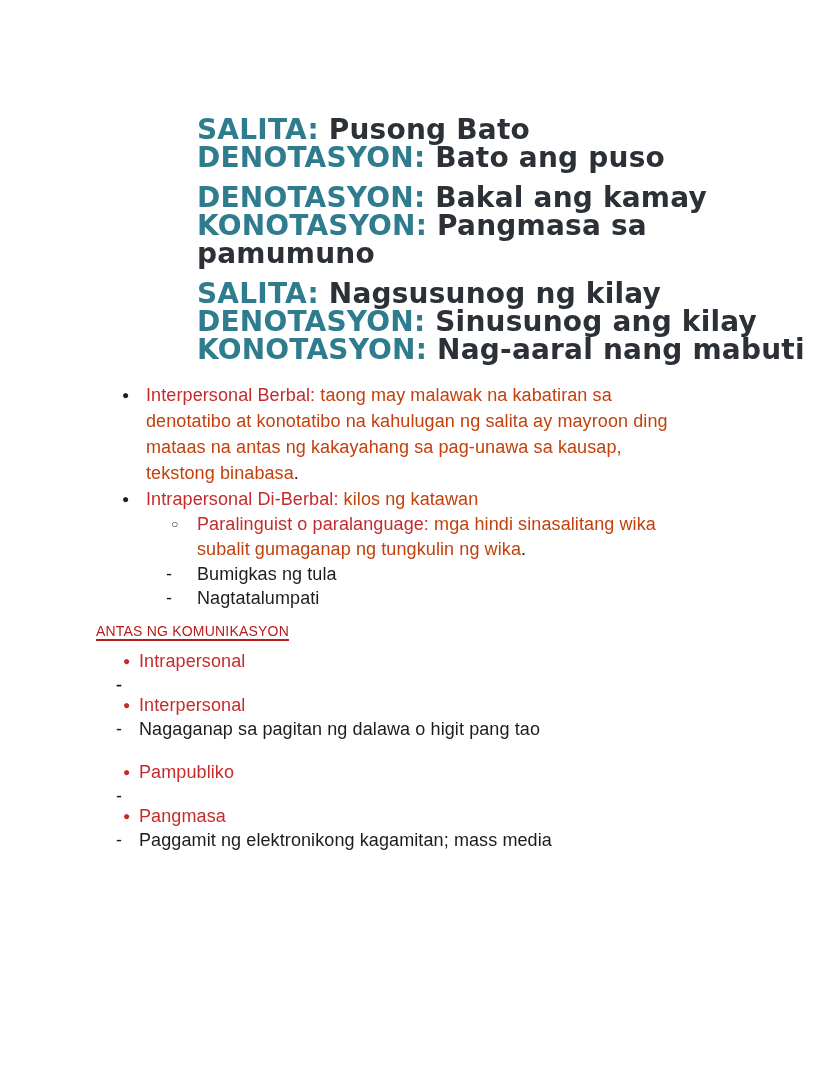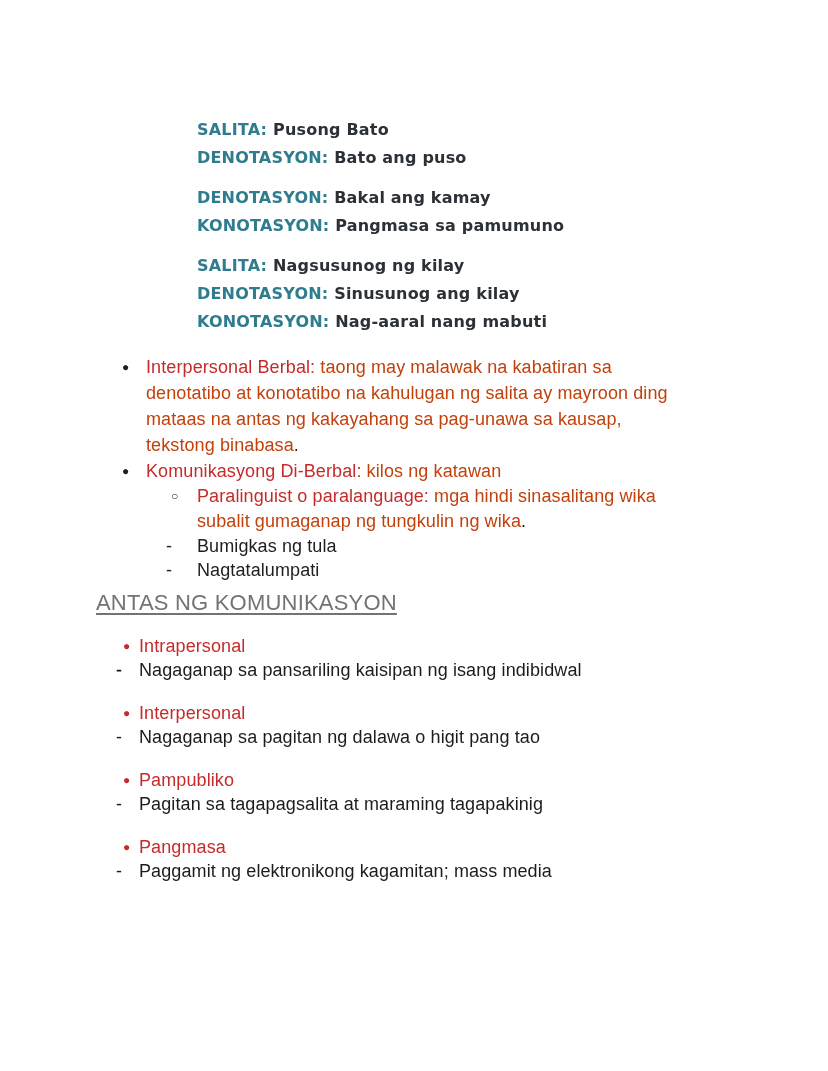--- a/index.html
+++ b/index.html
@@ -10,21 +10,21 @@
     font-family: "Liberation Sans", "DejaVu Sans", sans-serif;
     color: #1e1e1e;
     -webkit-font-smoothing: antialiased;
   }
 
   
   .word-notes {
     margin: 116px 0 12px 197px;
     font-family: "DejaVu Sans", sans-serif;
     font-weight: bold;
-    font-size: 16px;
+    font-size: 28px;
     line-height: 28px;
     letter-spacing: 0.2px;
     color: #2c3137;
     filter: blur(0.3px);
   }
   .word-notes .group + .group { margin-top: 12px; }
   .word-notes .lbl { color: #2e7c8e; }
 
   
   .main-list {
@@ -43,25 +43,25 @@
   .dark { color: #1e1e1e; }
 
   .sub-list { margin-left: 51px; width: 494px; line-height: 25px; }
   .sub-list .li > .marker { left: -26px; font-size: 12px; line-height: 25px; color: #1e1e1e; }
 
   .dash-list { margin-left: 51px; line-height: 24px; }
   .dash-list .li > .marker { left: -31px; font-size: 18px; line-height: 24px; color: #1e1e1e; }
 
   
   .antas-heading {
-    margin: 8px 0 17px 96px;
-    font-size: 22px;
+    margin: 8px 0 4px 96px;
+    font-size: 14px;
     line-height: 26px;
     letter-spacing: 0.2px;
-    color: #737373;
+    color: #b91c1c;
     text-decoration: underline;
     text-underline-offset: 3px;
     text-decoration-thickness: 1.5px;
   }
   .section { margin: 18px 0 0 139px; font-size: 18px; letter-spacing: 0.1px; }
   .section.first { margin-top: 2px; }
   .section-title { position: relative; line-height: 26px; color: #c62b2b; }
   .section-title > .marker { left: -16px; font-size: 12px; line-height: 26px; color: #c62b2b; }
   .point { position: relative; line-height: 23px; color: #1c1c1c; }
   .point > .marker { left: -23px; font-size: 18px; line-height: 23px; color: #1c1c1c; }
@@ -89,21 +89,21 @@
 
   <div class="main-list">
 
     <div class="li">
       <span class="marker">●</span>
       <span class="red">Interpersonal Berbal:</span><span class="blue"> taong may malawak na kabatiran sa denotatibo at konotatibo na kahulugan ng salita ay mayroon ding mataas na antas ng kakayahang sa pag-unawa sa kausap, tekstong binabasa</span><span class="dark">.</span>
     </div>
 
     <div class="li">
       <span class="marker">●</span>
-      <span class="red">Komunikasyong Di-Berbal:</span><span class="blue"> kilos ng katawan</span>
+      <span class="red">Intrapersonal Di-Berbal:</span><span class="blue"> kilos ng katawan</span>
     </div>
 
     <div class="sub-list">
       <div class="li">
         <span class="marker">○</span>
         <span class="red">Paralinguist o paralanguage:</span><span class="blue"> mga hindi sinasalitang wika subalit gumaganap ng tungkulin ng wika</span><span class="dark">.</span>
       </div>
     </div>
 
     <div class="dash-list">
@@ -123,21 +123,20 @@
   <div class="section first">
     <div class="section-title">
       <span class="marker">●</span>
       <span>Intrapersonal</span>
     </div>
     <div class="point">
       <span class="marker">-</span>
     </div>
     <div class="point">
       <span class="marker">-</span>
-      <span>Nagaganap sa pansariling kaisipan ng isang indibidwal</span>
     </div>
   </div>
 
   <div class="section">
     <div class="section-title">
       <span class="marker">●</span>
       <span>Interpersonal</span>
     </div>
     <div class="point">
       <span class="marker">-</span>
@@ -145,21 +144,20 @@
     </div>
   </div>
 
   <div class="section">
     <div class="section-title">
       <span class="marker">●</span>
       <span>Pampubliko</span>
     </div>
     <div class="point">
       <span class="marker">-</span>
-      <span>Pagitan sa tagapagsalita at maraming tagapakinig</span>
     </div>
   </div>
 
   <div class="section">
     <div class="section-title">
       <span class="marker">●</span>
       <span>Pangmasa</span>
     </div>
     <div class="point">
       <span class="marker">-</span>

